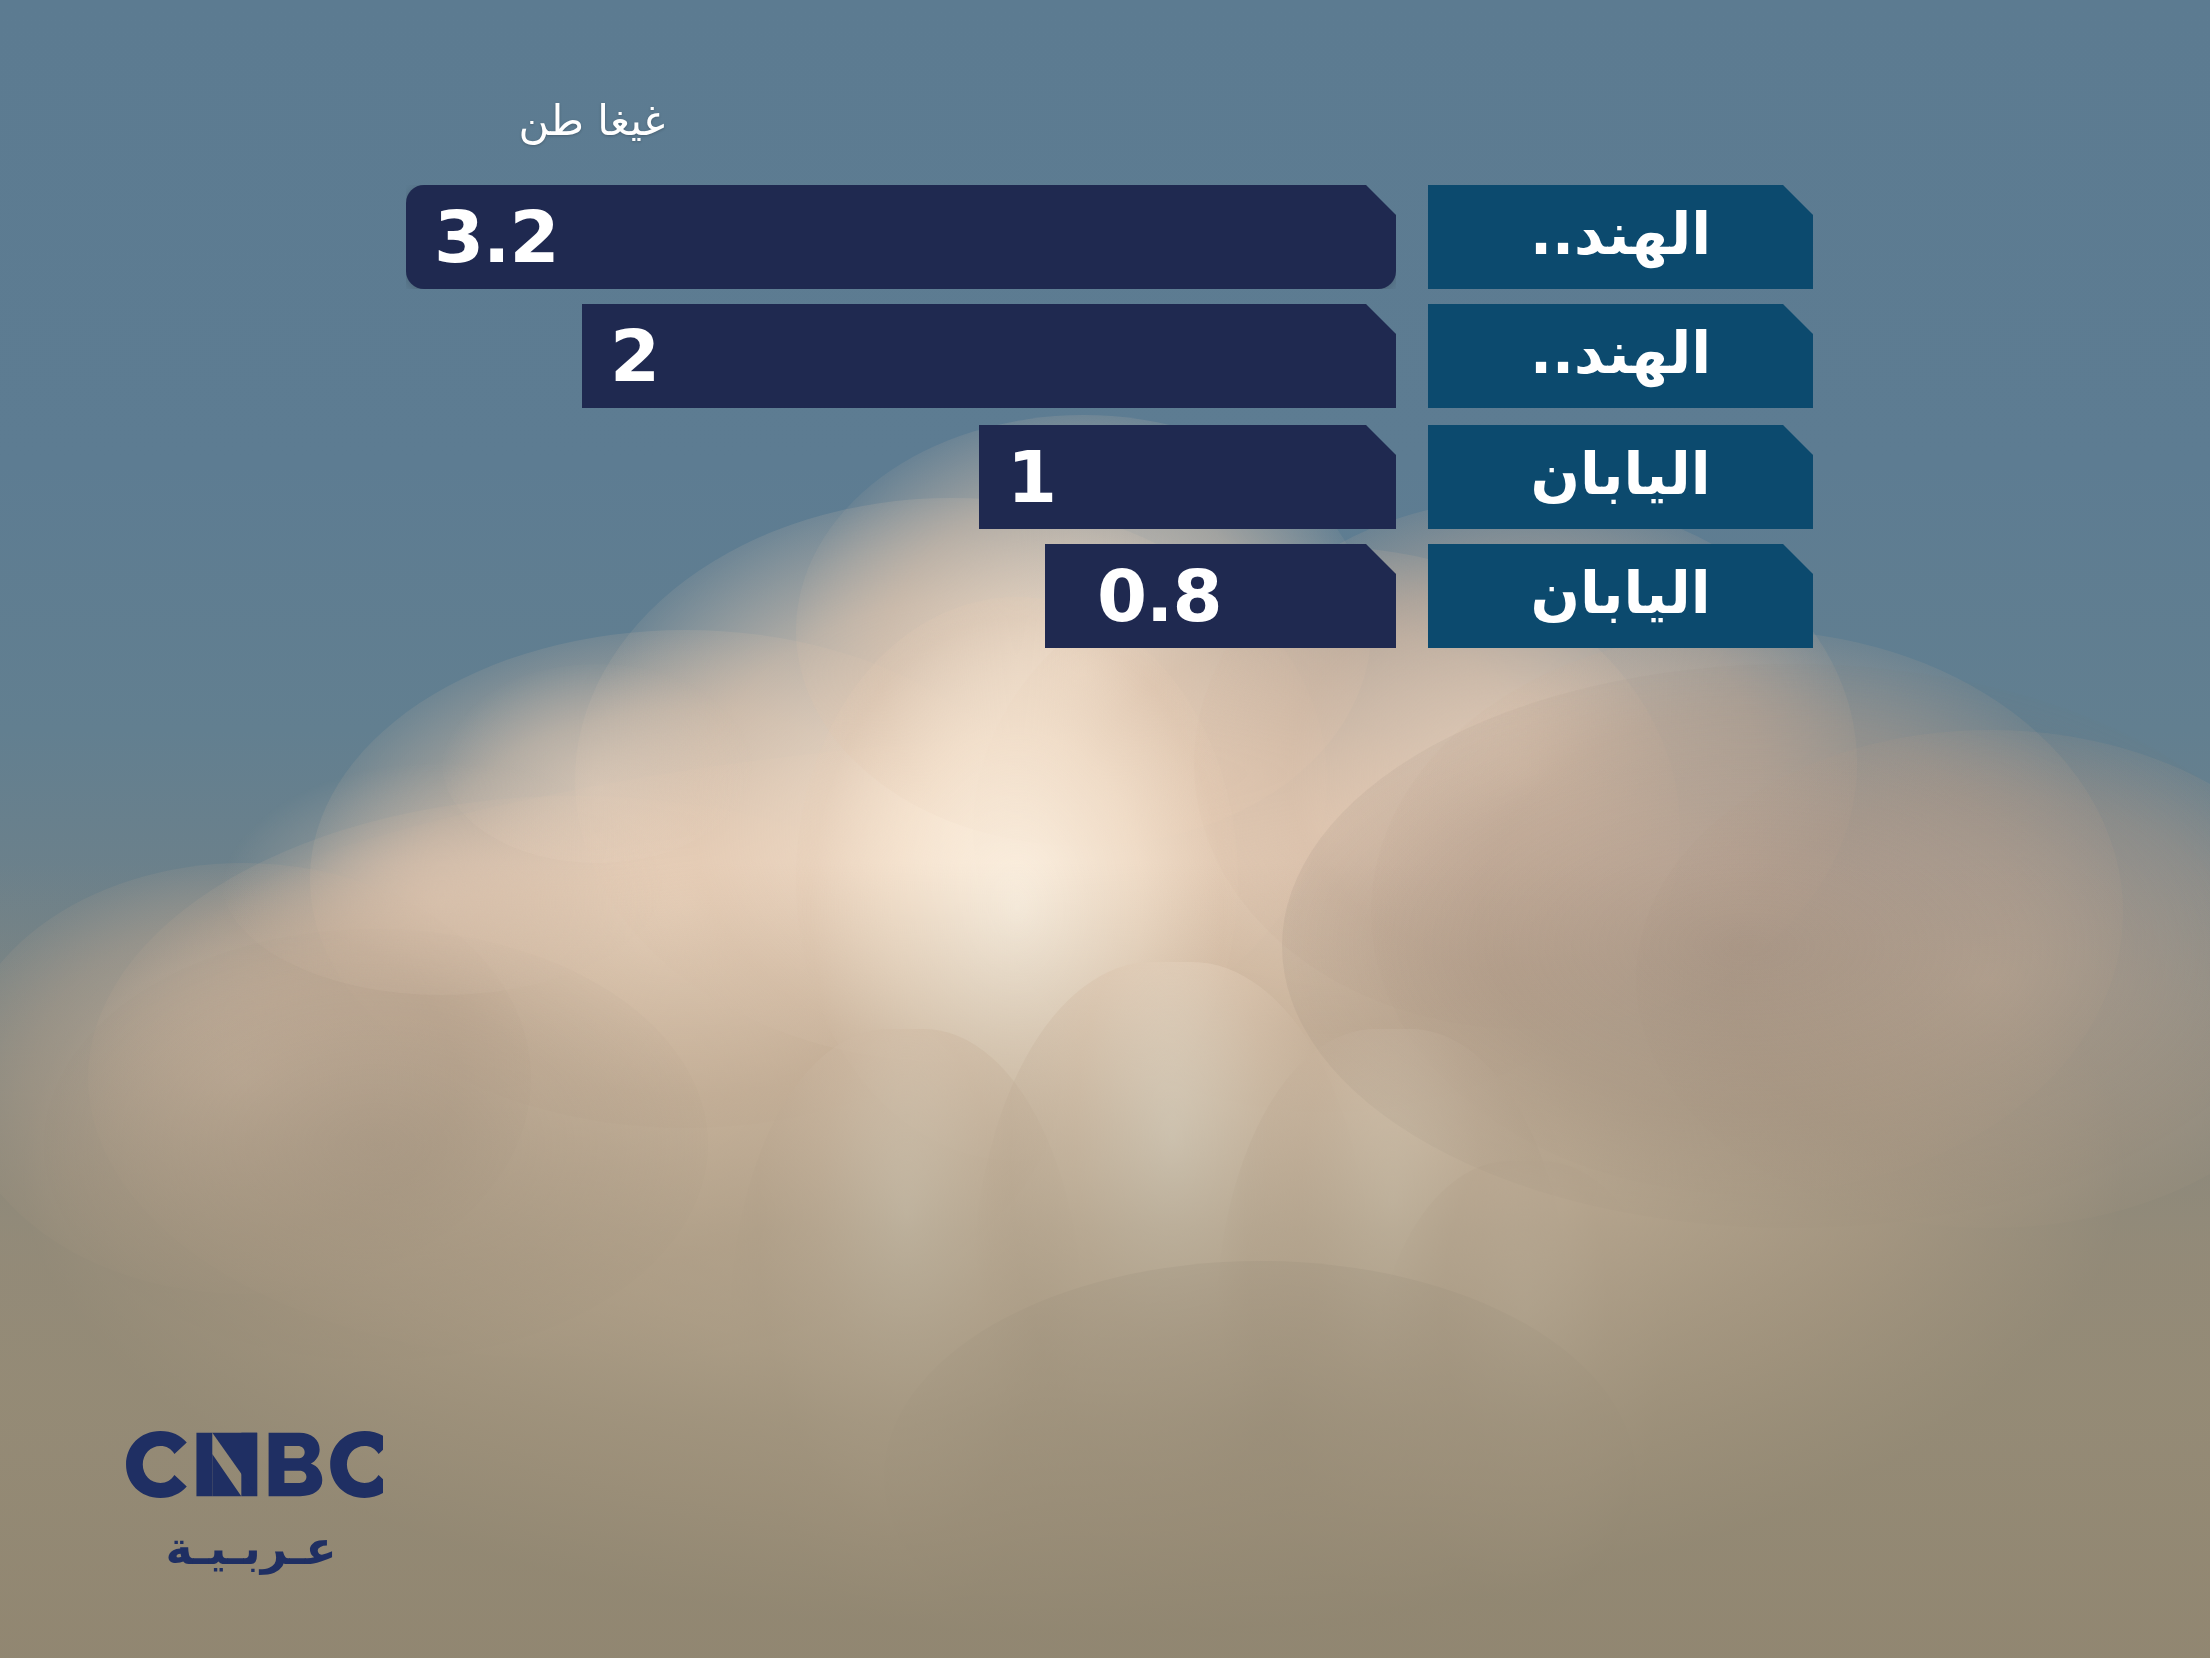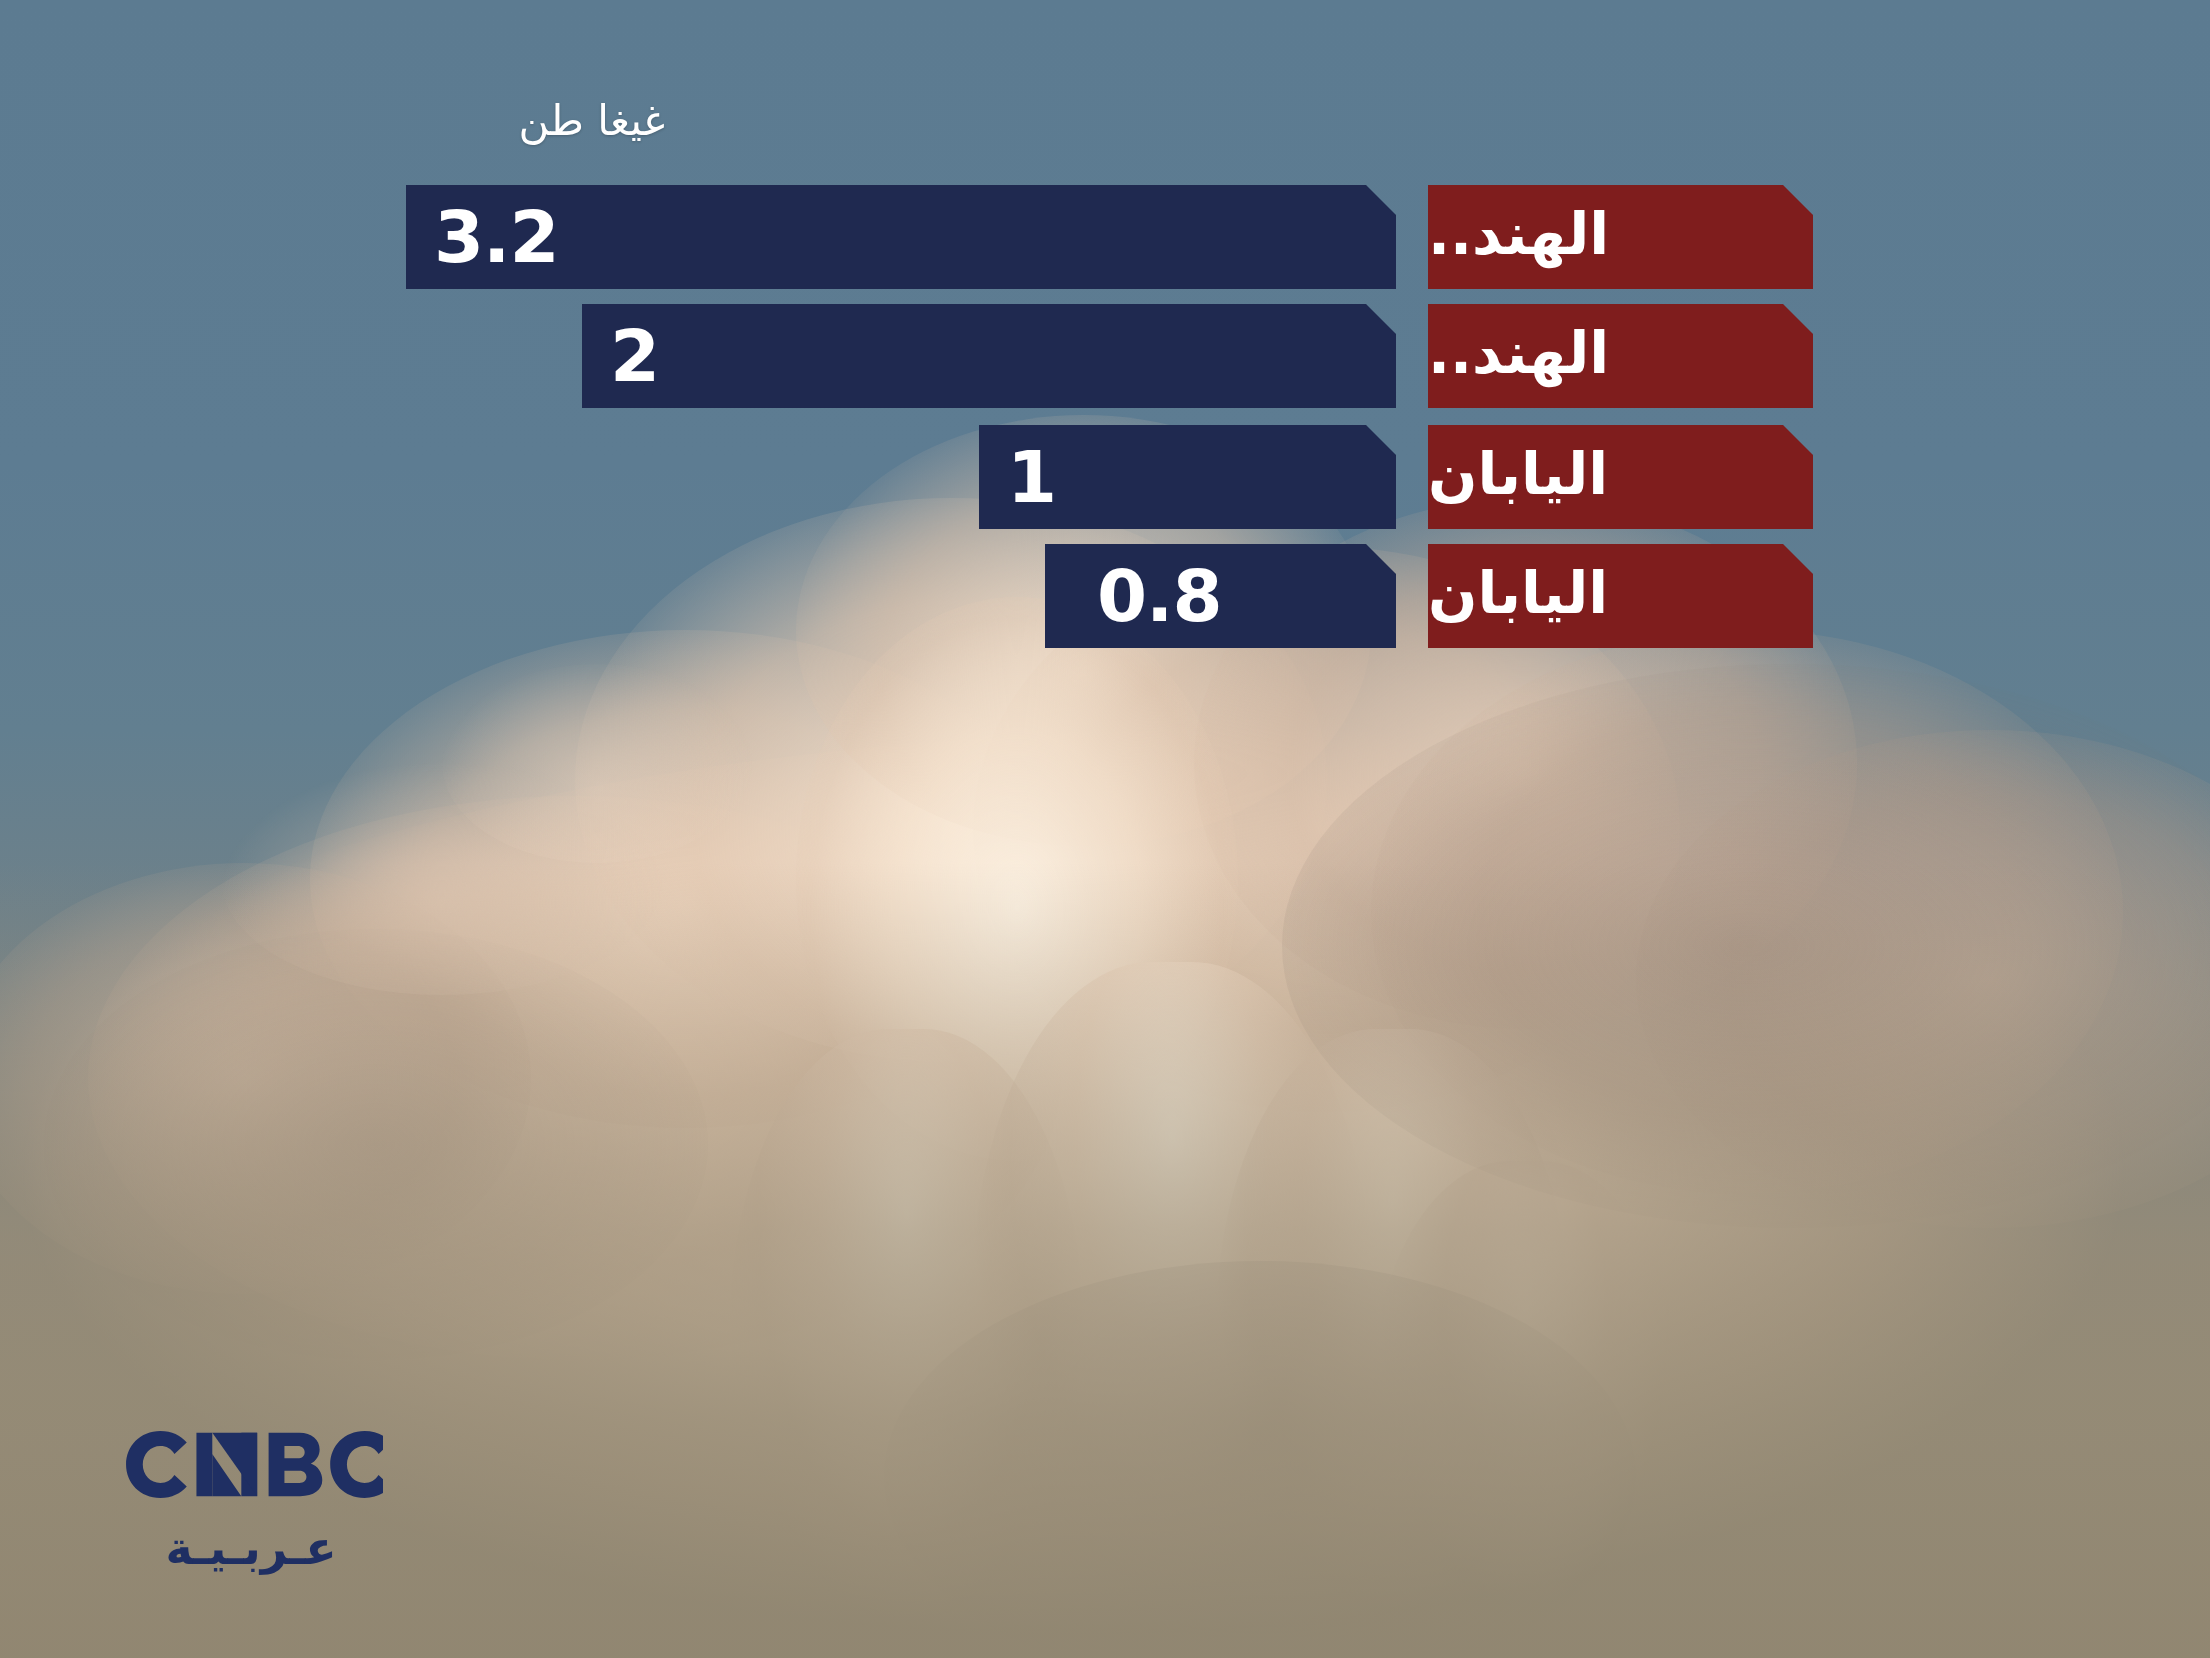--- a/index.html
+++ b/index.html
@@ -188,25 +188,25 @@
     padding-left:28px;
     white-space:nowrap;
   }
 
   
   .pill {
     position:absolute;
     left:1420px;
     width:385px;
     height:104px;
-    background:#7f1d1d;
+    background:#0c4a6e;
     clip-path:polygon(0 0, calc(100% - 30px) 0, 100% 30px, 100% 100%, 0 100%);
     display:flex;
     align-items:center;
-    justify-content:flex-start;
+    justify-content:center;
     box-shadow:0 2px 10px rgba(0,0,0,0.18);
   }
   .pill-label {
     color:#ffffff;
     direction:rtl;
     font-size:58px;
     font-weight:bold;
     line-height:1;
     white-space:nowrap;
     padding-bottom:6px;
@@ -261,21 +261,21 @@
     <div class="blob w1"></div>
     <div class="blob w2"></div>
   </div>
   <div class="haze"></div>
 
   <div id="chart">
 
     <div class="unit-label">غيغا طن</div>
 
     <div class="row" style="top:185px;">
-      <div class="bar" style="left:398px; width:990px;">
+      <div class="bar" style="left:398px; width:990px;border-radius:18px;">
         <span class="bar-value">3.2</span>
       </div>
       <div class="pill">
         <span class="pill-label">الهند..</span>
       </div>
     </div>
 
     <div class="row" style="top:304px;">
       <div class="bar" style="left:574px; width:814px;">
         <span class="bar-value">2</span>

